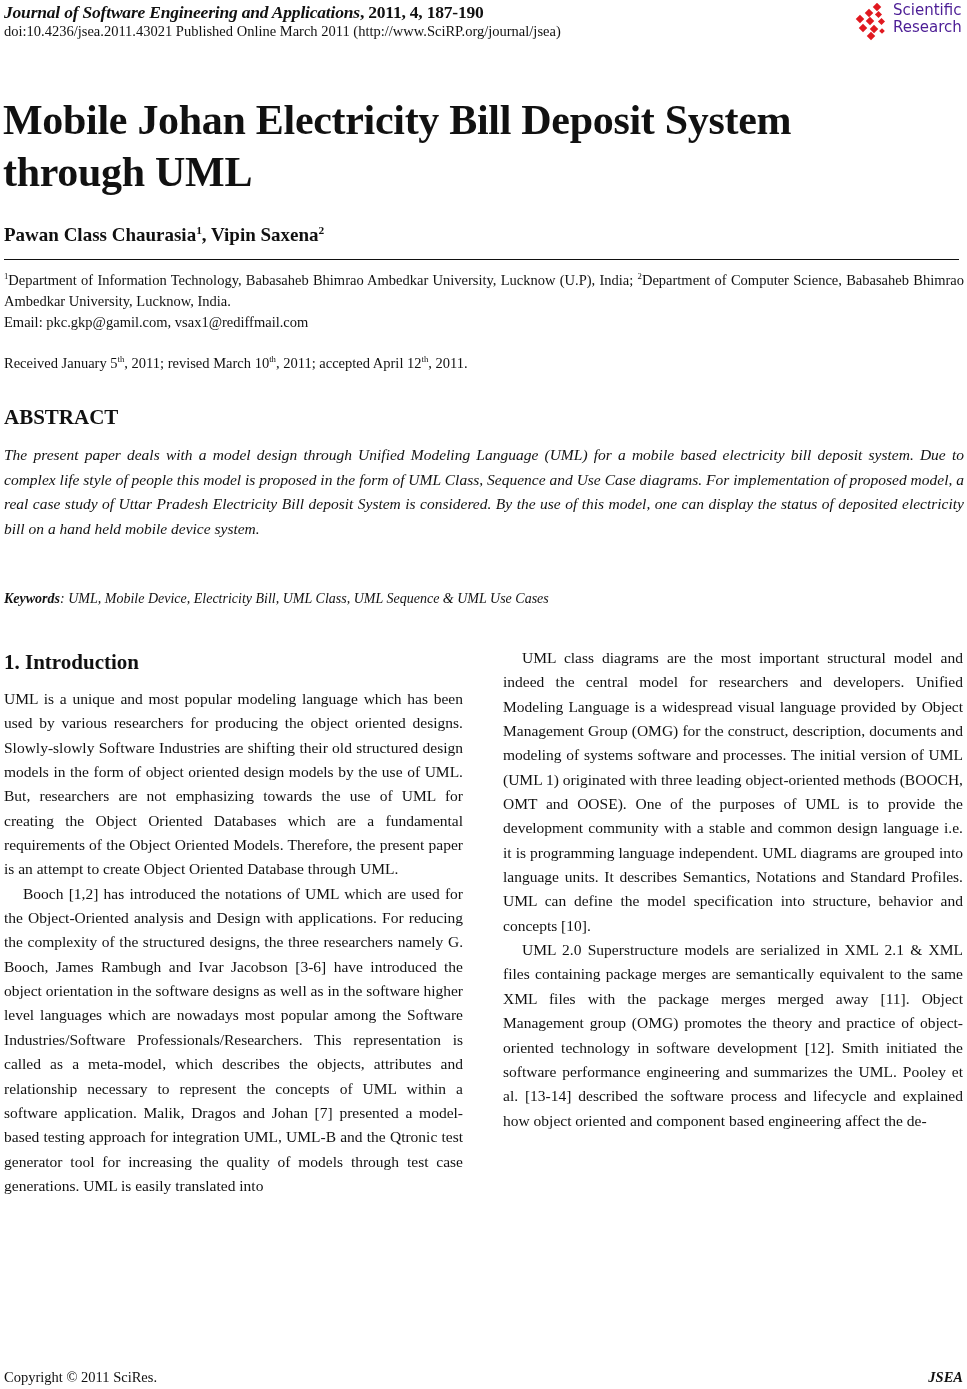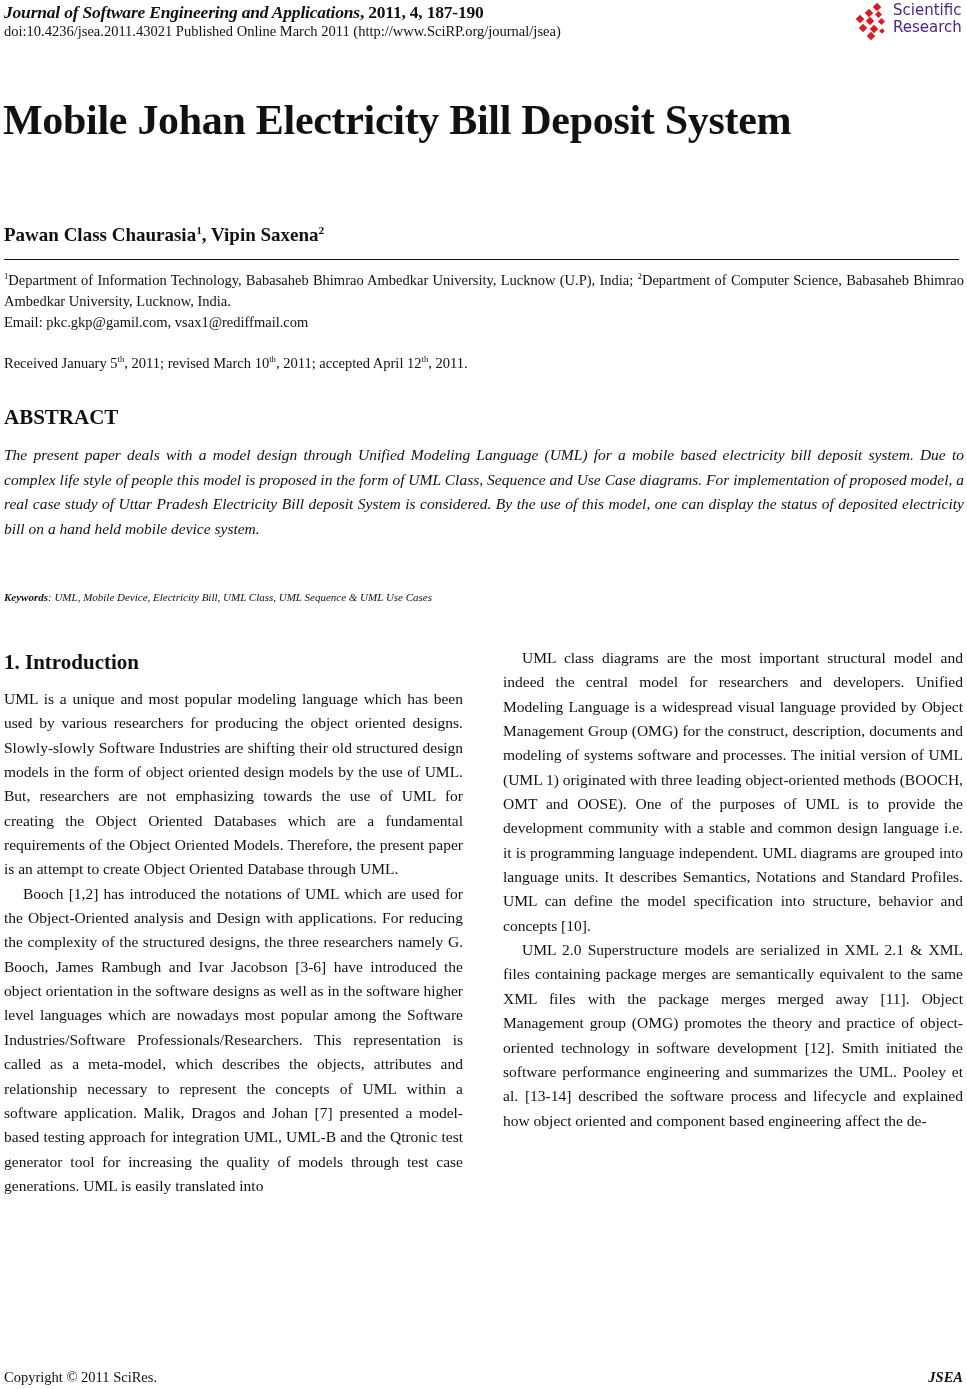--- a/index.html
+++ b/index.html
@@ -11,21 +11,21 @@
   .logo { left:850px; top:2px; width:117px; height:40px; }
   .logo-text { position:absolute; left:43px; top:0; font-family:"DejaVu Sans", sans-serif; font-size:15px; line-height:17px; color:#4c1d95; }
   .title { left:3px; top:94px; font-size:42px; font-weight:bold; line-height:52px; letter-spacing:-0.3px; }
   .authors { left:4px; top:224px; font-size:19px; font-weight:bold; white-space:nowrap; }
   sup { font-size:0.6em; vertical-align:super; line-height:0; }
   .rule { left:4px; top:259px; width:955px; height:1px; background:#111; }
   .affil { left:4px; top:270px; width:960px; font-size:14.5px; line-height:21px; text-align:justify; }
   .received { left:4px; top:355px; font-size:14.5px; white-space:nowrap; }
   .abs-head { left:4px; top:405px; font-size:21px; font-weight:bold; }
   .abstract { left:4px; top:443px; width:960px; font-size:15.5px; line-height:24.6px; font-style:italic; text-align:justify; }
-  .keywords { left:4px; top:591px; font-size:11px; font-style:italic; white-space:nowrap; }
+  .keywords { left:4px; top:591px; font-size:14px; font-style:italic; white-space:nowrap; }
   .keywords b { font-style:italic; }
   .sec-head { left:4px; top:650px; font-size:21px; font-weight:bold; }
   .col { font-size:15.5px; line-height:24.35px; text-align:justify; }
   .col p { margin:0; }
   .col p.ind { text-indent:19px; }
   .col-left { left:4px; top:662px; width:459px; }
   .col-right { left:503px; top:646px; width:460px; }
   .footer-l { left:4px; top:1369px; font-size:14.5px; }
   .footer-r { right:4px; top:1369px; font-size:14.5px; font-weight:bold; font-style:italic; }
 </style>
@@ -51,20 +51,21 @@
     </g>
   </svg>
   <div class="logo-text">
       <div>Scientific</div>
       <div>Research</div>
     </div>
 </div>
 
 <div class="abs title">
   <div>Mobile Johan Electricity Bill Deposit System</div>
+  <div>through UML</div>
 </div>
 
 <div class="abs authors"><span>Pawan Class Chaurasia</span><sup>1</sup>, <span>Vipin Saxena</span><sup>2</sup></div>
 
 <div class="abs rule"></div>
 
 <div class="abs affil">
   <sup>1</sup><span>Department of Information Technology, Babasaheb Bhimrao Ambedkar University, Lucknow (U.P), India; </span><sup>2</sup><span>Department of Computer Science, Babasaheb Bhimrao Ambedkar University, Lucknow, India.</span><br>
   <span>Email: pkc.gkp@gamil.com, vsax1@rediffmail.com</span>
 </div>

